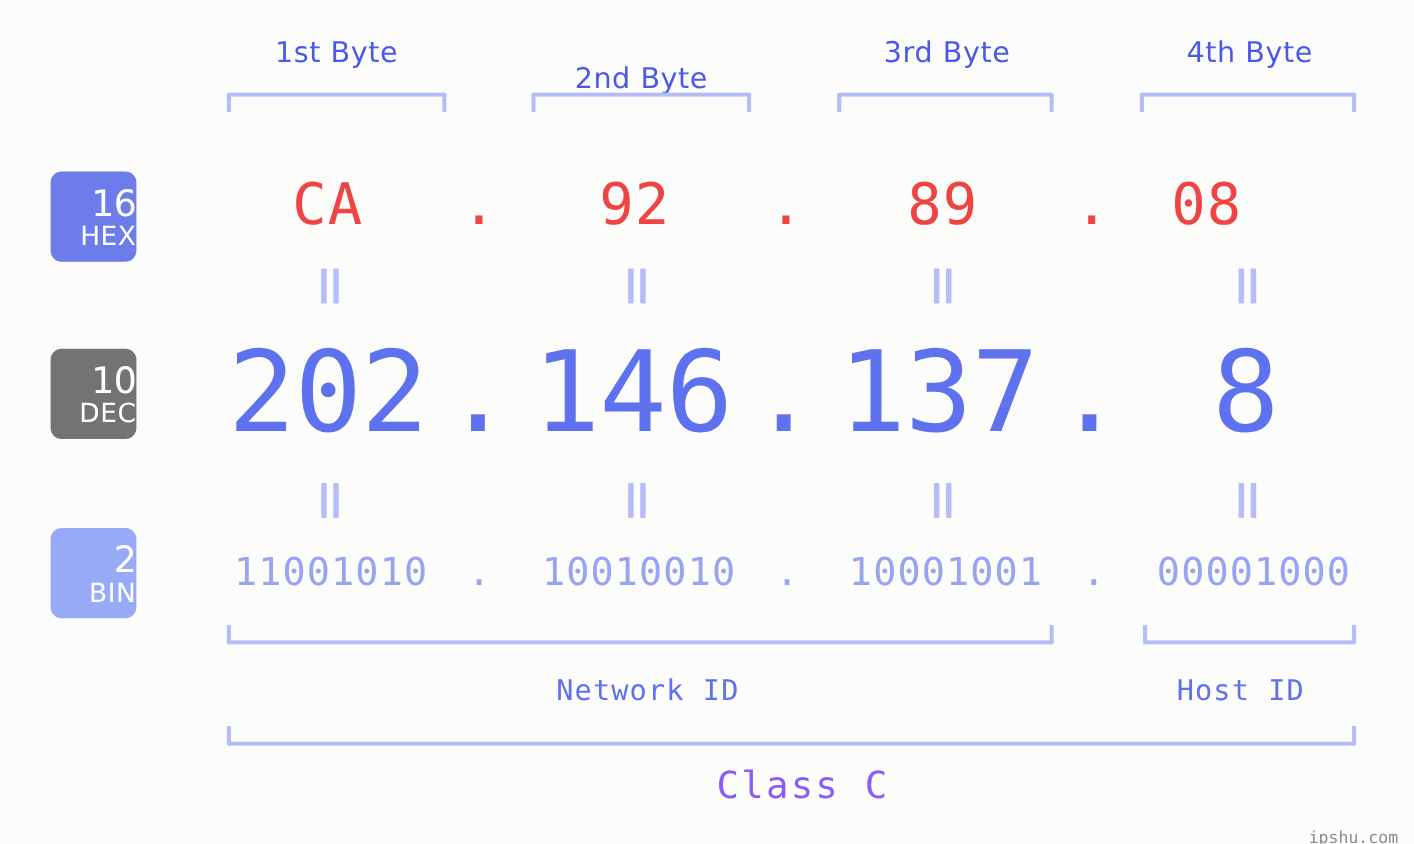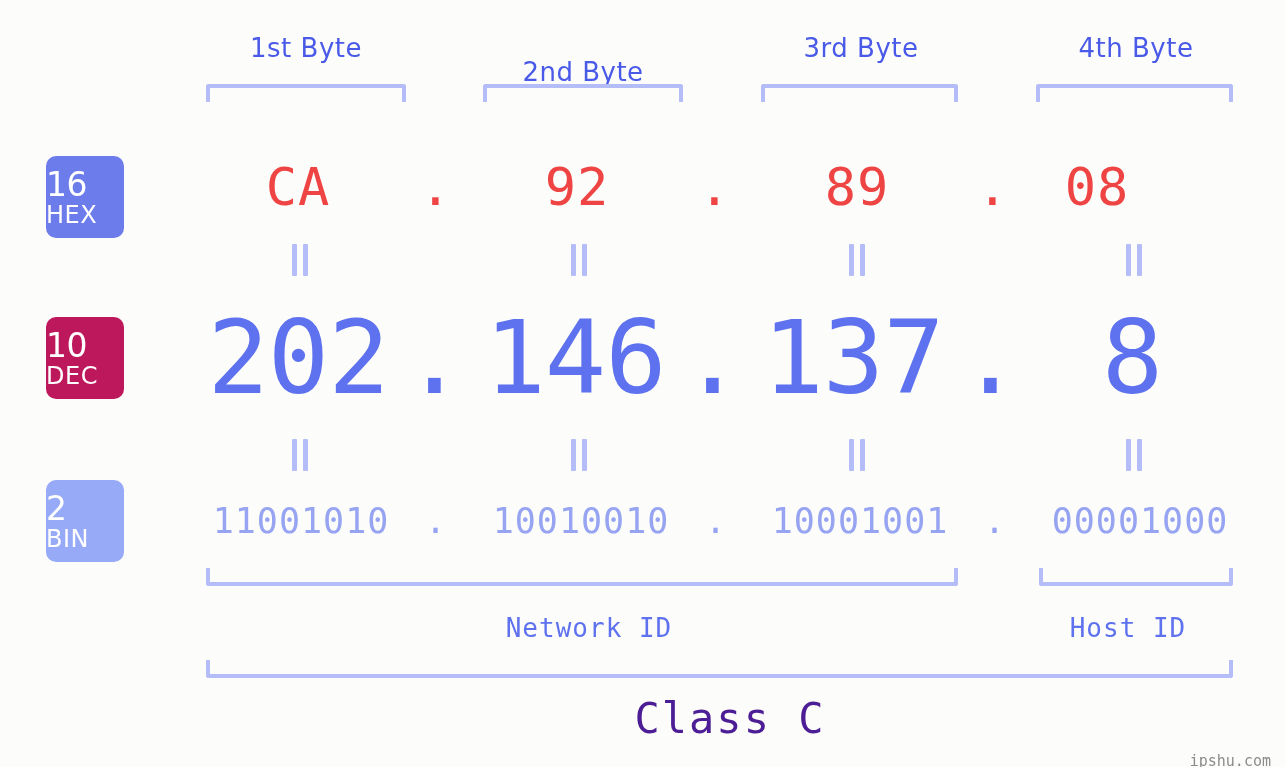--- a/index.html
+++ b/index.html
@@ -58,21 +58,21 @@
 
   
   .badge {
     position: absolute;
     left: 46px;
     width: 78px;
     height: 82px;
     border-radius: 10px;
     display: flex;
     flex-direction: column;
-    align-items: flex-start;
+    align-items: flex-end;
     justify-content: center;
     color: #ffffff;
     line-height: 1;
   }
   .badge .num {
     font-family: "DejaVu Sans", sans-serif;
     font-size: 33px;
     font-weight: 400;
     letter-spacing: -0.5px;
   }
@@ -143,22 +143,22 @@
     font-family: "DejaVu Sans Mono", monospace;
     font-size: 26px;
     color: #5e71ee;
     text-align: center;
     white-space: nowrap;
     letter-spacing: 1px;
   }
   .class-label {
     position: absolute;
     font-family: "DejaVu Sans Mono", monospace;
-    font-size: 42px;
-    color: #4c1d95;
+    font-size: 34px;
+    color: #8b5cf6;
     text-align: center;
     white-space: nowrap;
     letter-spacing: 2px;
   }
 
   
   .watermark {
     position: absolute;
     right: 14px;
     top: 710px;
@@ -182,21 +182,21 @@
 
   <div class="bracket-top" style="left:206px;width:200px;"></div>
   <div class="bracket-top" style="left:483px;width:200px;"></div>
   <div class="bracket-top" style="left:761px;width:197px;"></div>
   <div class="bracket-top" style="left:1036px;width:197px;"></div>
 
   <div class="badge" style="top: 156px; background: rgb(109, 124, 235);">
     <span class="num">16</span>
     <span class="sub">HEX</span>
   </div>
-  <div class="badge" style="top: 317px; background: #be185d;">
+  <div class="badge" style="top: 317px; background: #737373;">
     <span class="num">10</span>
     <span class="sub">DEC</span>
   </div>
   <div class="badge" style="top: 480px; background: rgb(151, 170, 247);">
     <span class="num">2</span>
     <span class="sub">BIN</span>
   </div>
 
   <div class="row hex-row" style="top:187px;">
     <div class="cell" style="left:198px;width:200px;">CA</div>

